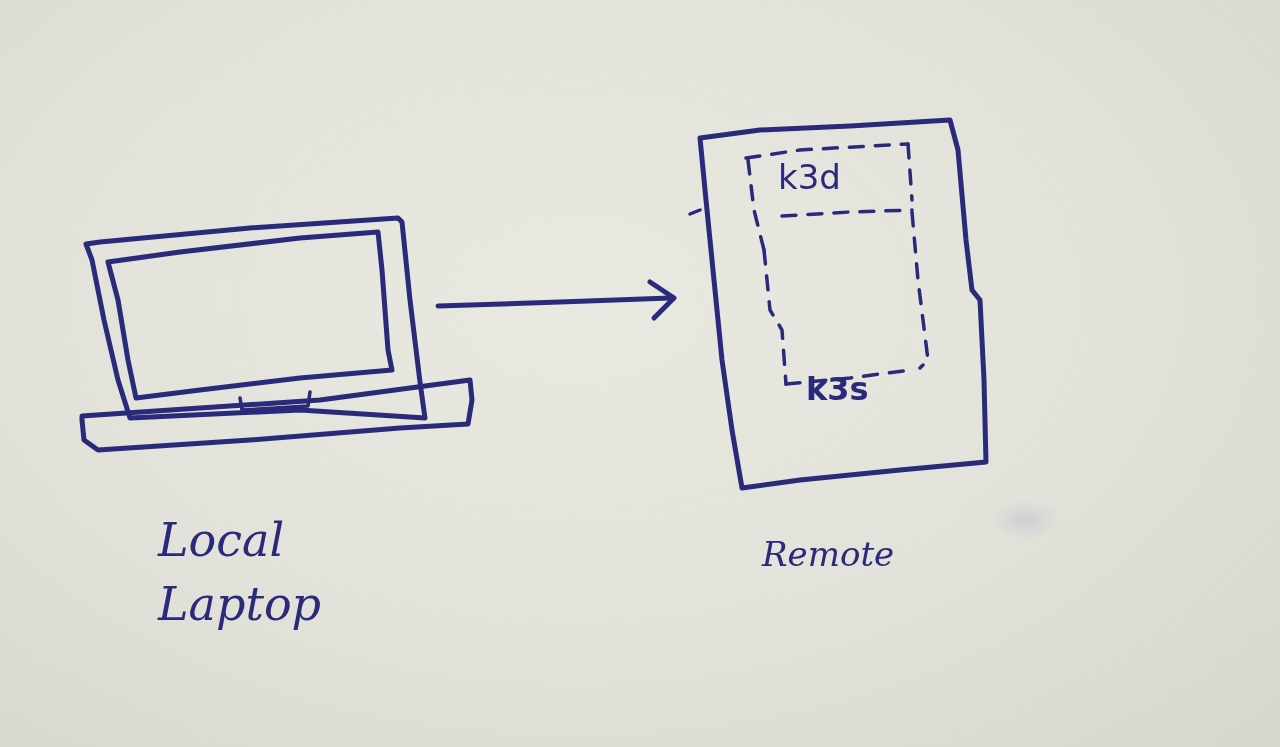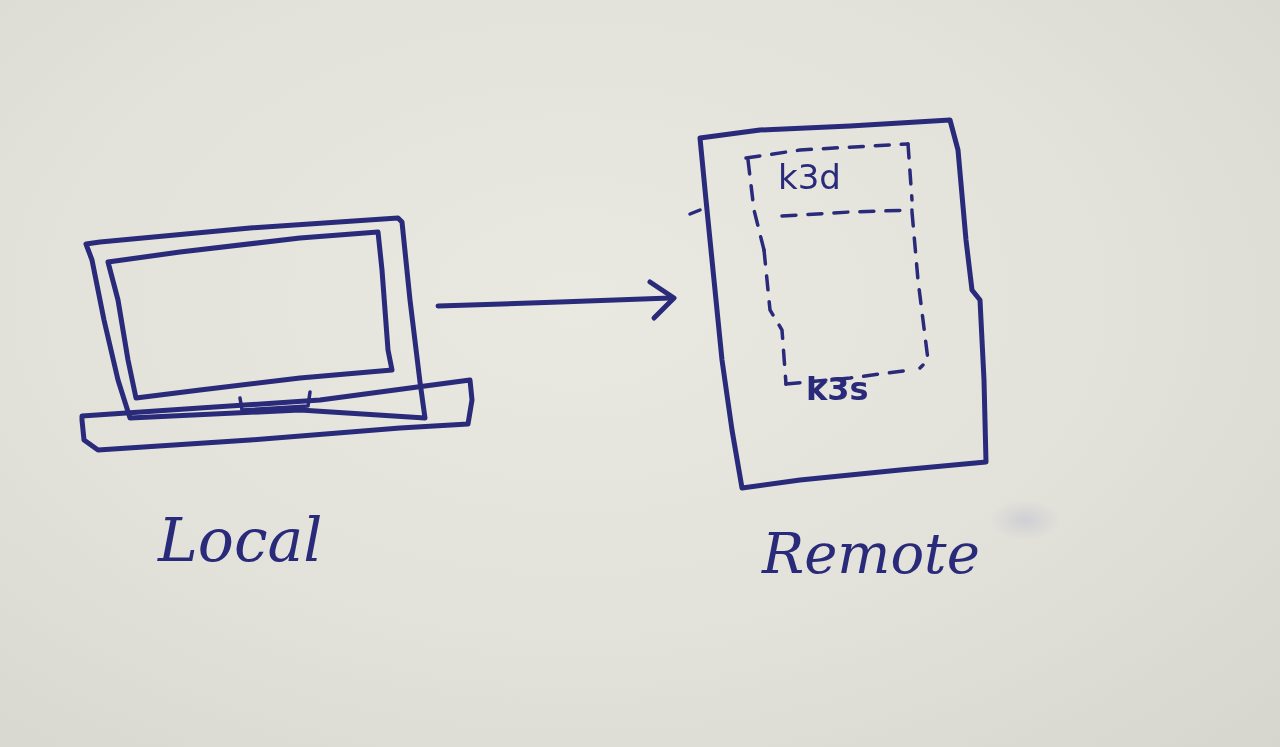--- a/index.html
+++ b/index.html
@@ -77,27 +77,27 @@
       top: 332px;
       font-size: 32px;
       font-family: "DejaVu Sans", sans-serif;
       font-style: normal;
       font-weight: bold;
       margin-top: 41px;
     }
     .laptop-label {
       left: 158px;
       top: 508px;
-      font-size: 60px;
+      font-size: 46px;
       line-height: 64px;
     }
     .server-label {
       left: 762px;
       top: 522px;
-      font-size: 56px;
+      font-size: 34px;
       line-height: 64px;
     }
     .smudge {
       position: absolute;
       left: 990px;
       top: 500px;
       width: 70px;
       height: 40px;
       background: radial-gradient(ellipse, rgba(120,130,190,0.18) 0%, rgba(120,130,190,0) 70%);
     }
@@ -144,19 +144,20 @@
     </g>
   </svg>
 
   <div class="smudge"></div>
 
   <div class="label k3d-label">k3d</div>
   <div class="label k3s-label">k3s</div>
 
   <div class="label laptop-label">
     <div>Local</div>
+    <div>Laptop</div>
   </div>
 
   <div class="label server-label">
     <div>Remote</div>
   </div>
 
 </div>
 
 </body></html>

